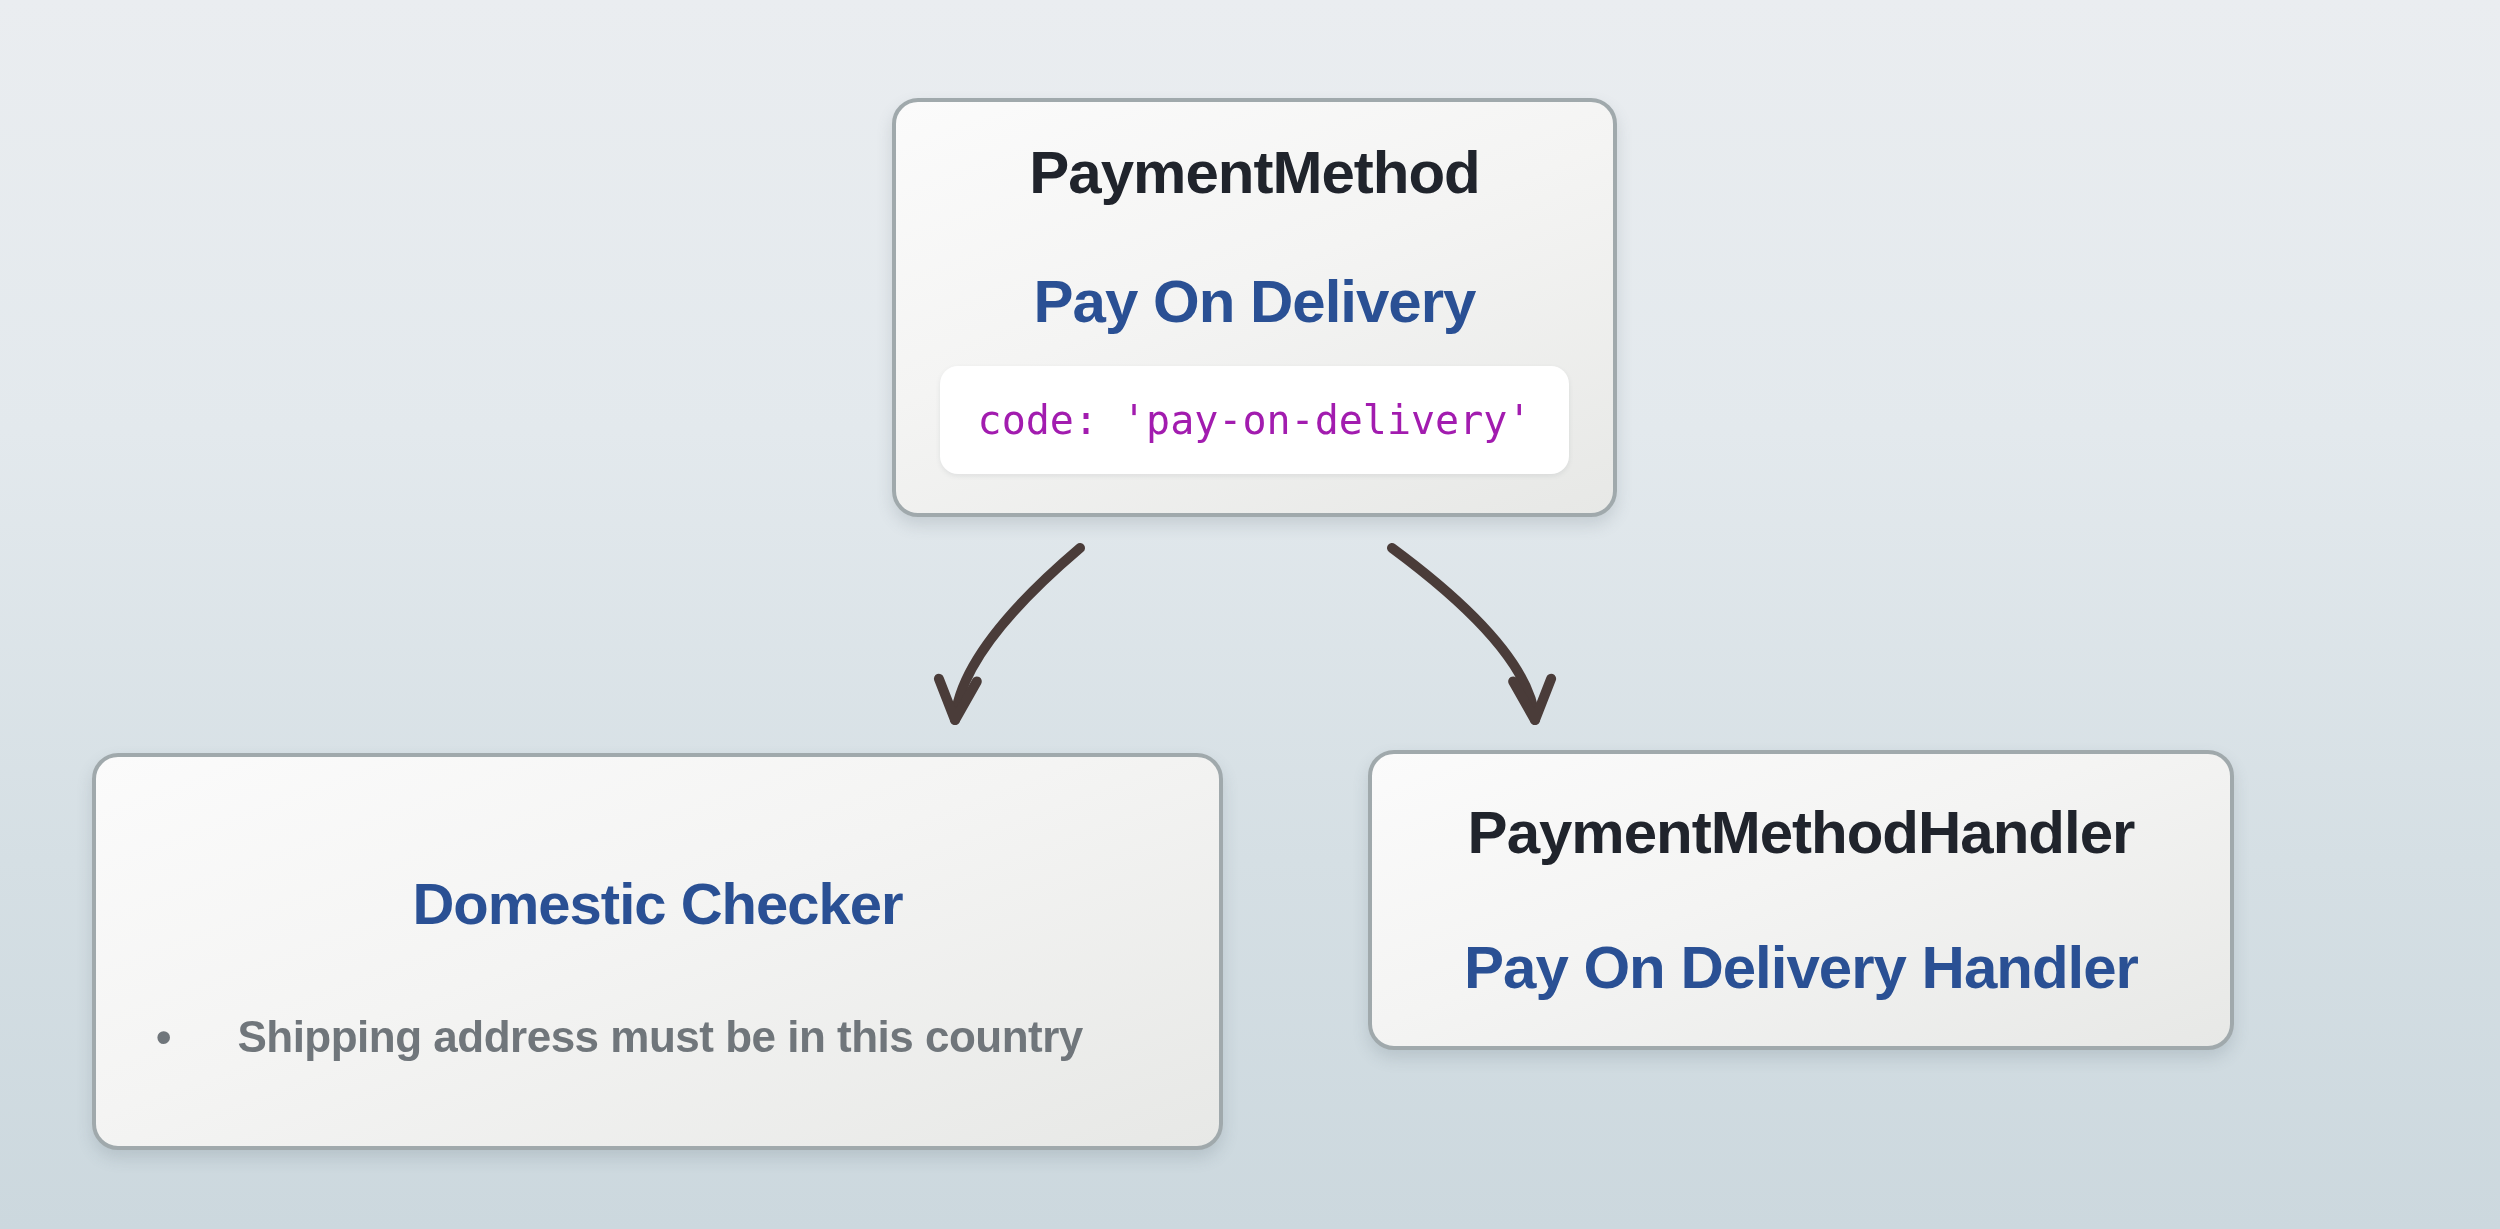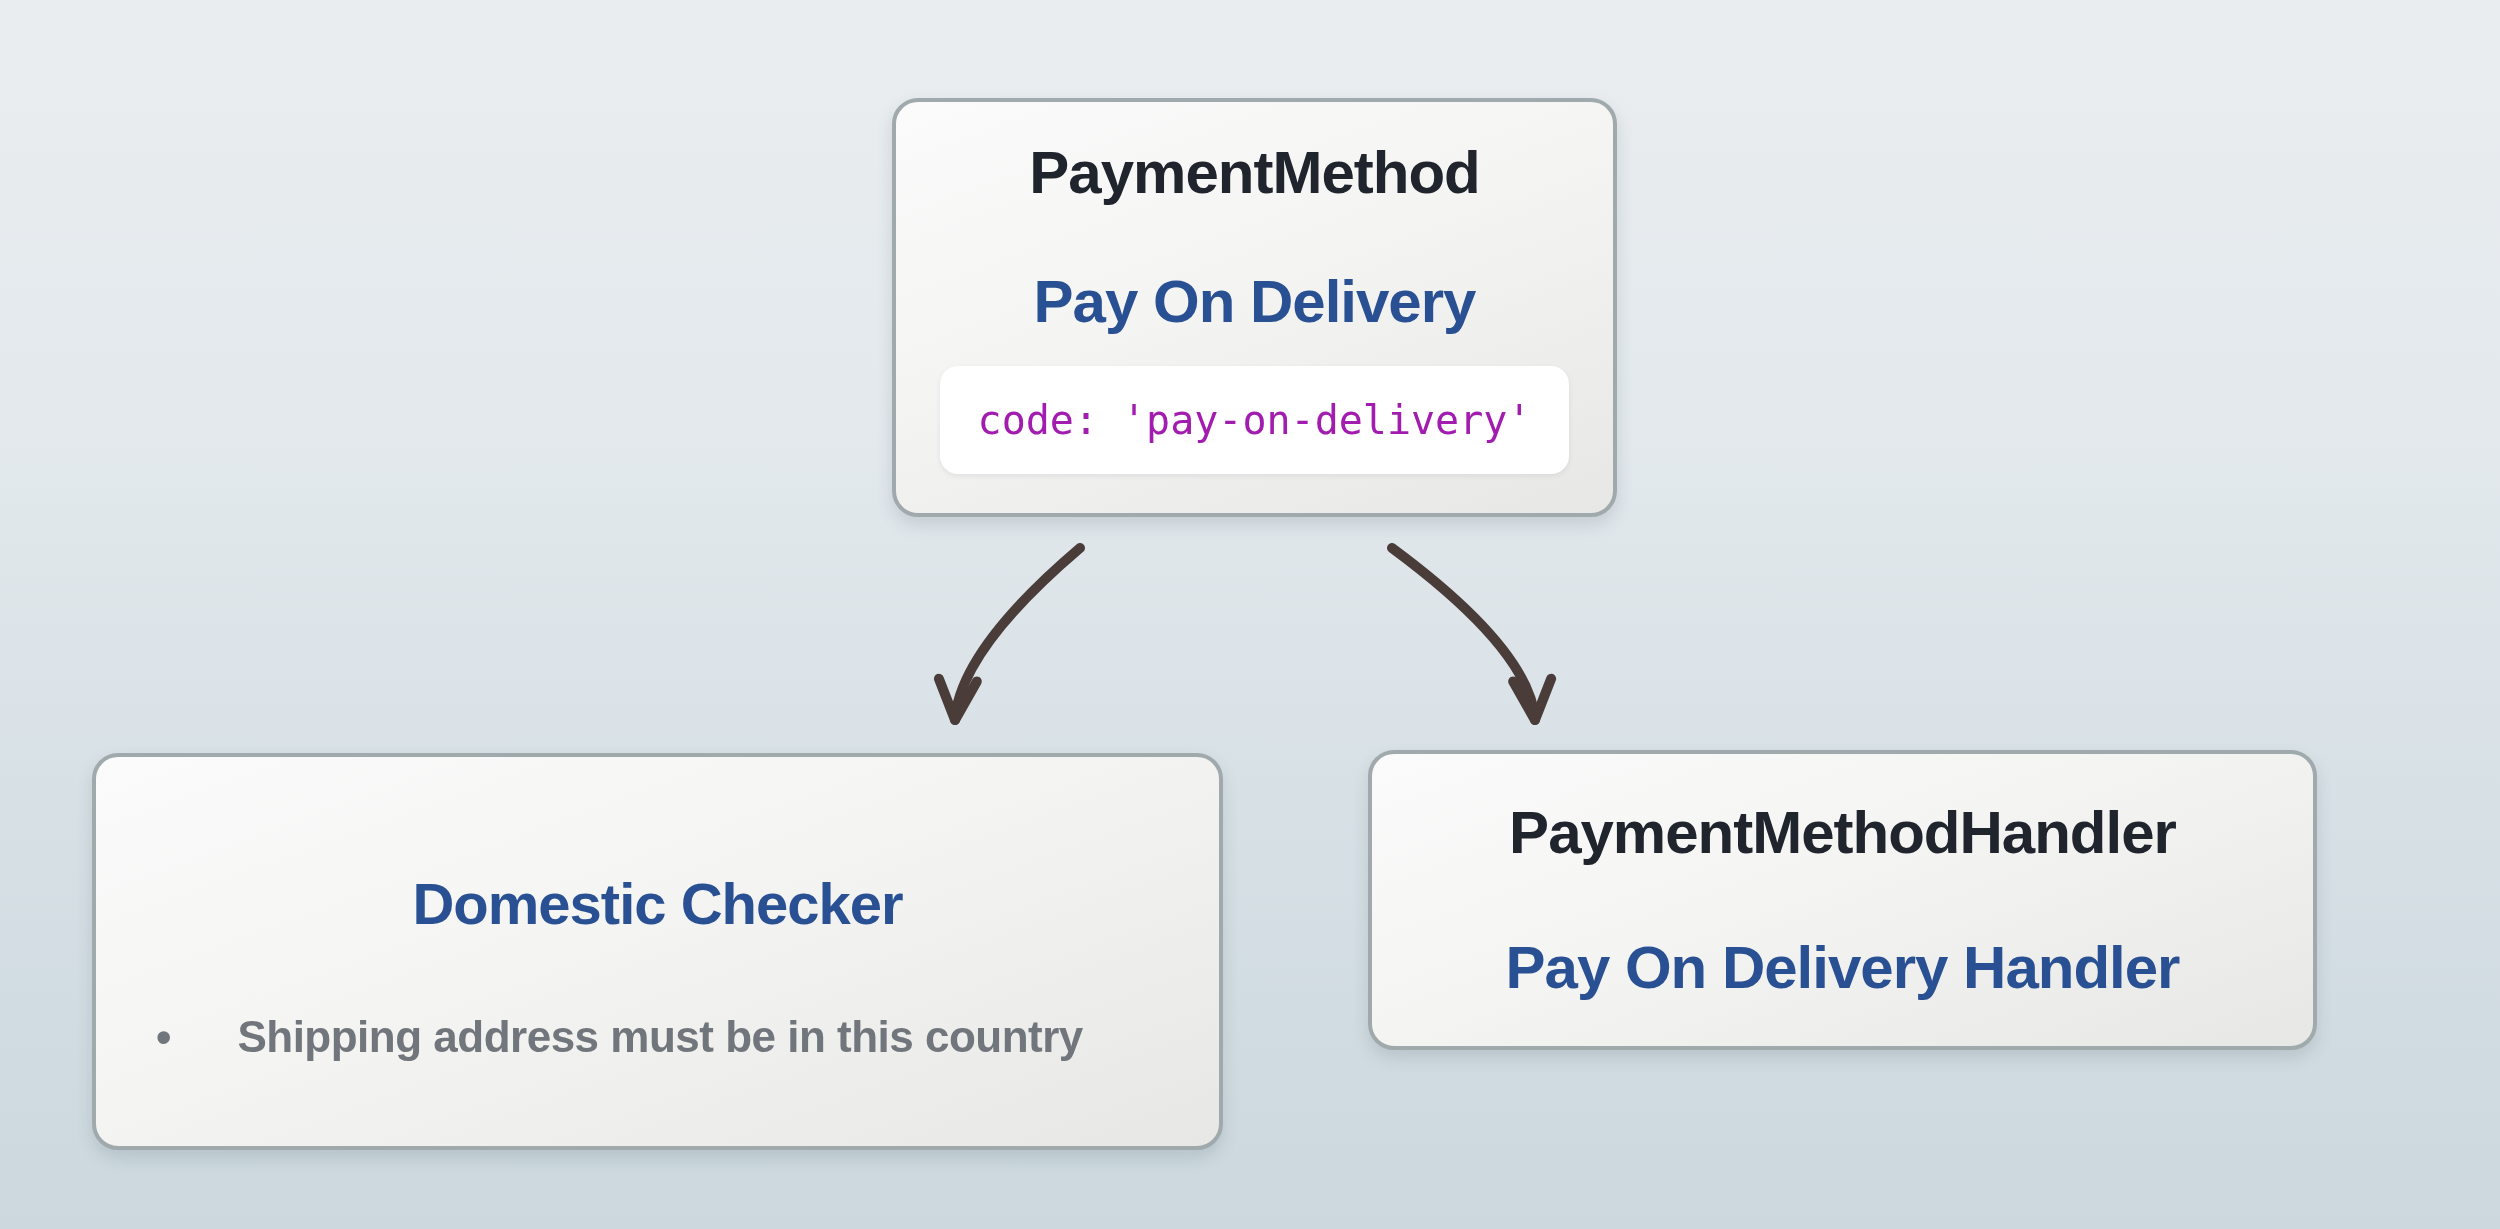--- a/index.html
+++ b/index.html
@@ -26,21 +26,21 @@
     box-shadow: 0 8px 16px rgba(80, 95, 105, 0.18);
     display: flex;
     flex-direction: column;
     justify-content: space-evenly;
     align-items: center;
     padding: 6px 20px;
   }
 
   .node-top   { left: 892px;  top: 98px;  width: 725px;  height: 419px; }
   .node-left  { left: 92px;   top: 753px; width: 1131px; height: 397px; }
-  .node-right { left: 1368px; top: 750px; width: 949px; height: 300px; }
+  .node-right { left: 1368px; top: 750px; width: 866px; height: 300px; }
 
   .node-title {
     font-weight: bold;
     font-size: 60px;
     line-height: 1.05;
     color: #20242c;
     letter-spacing: -1px;
     text-align: center;
     white-space: nowrap;
   }

